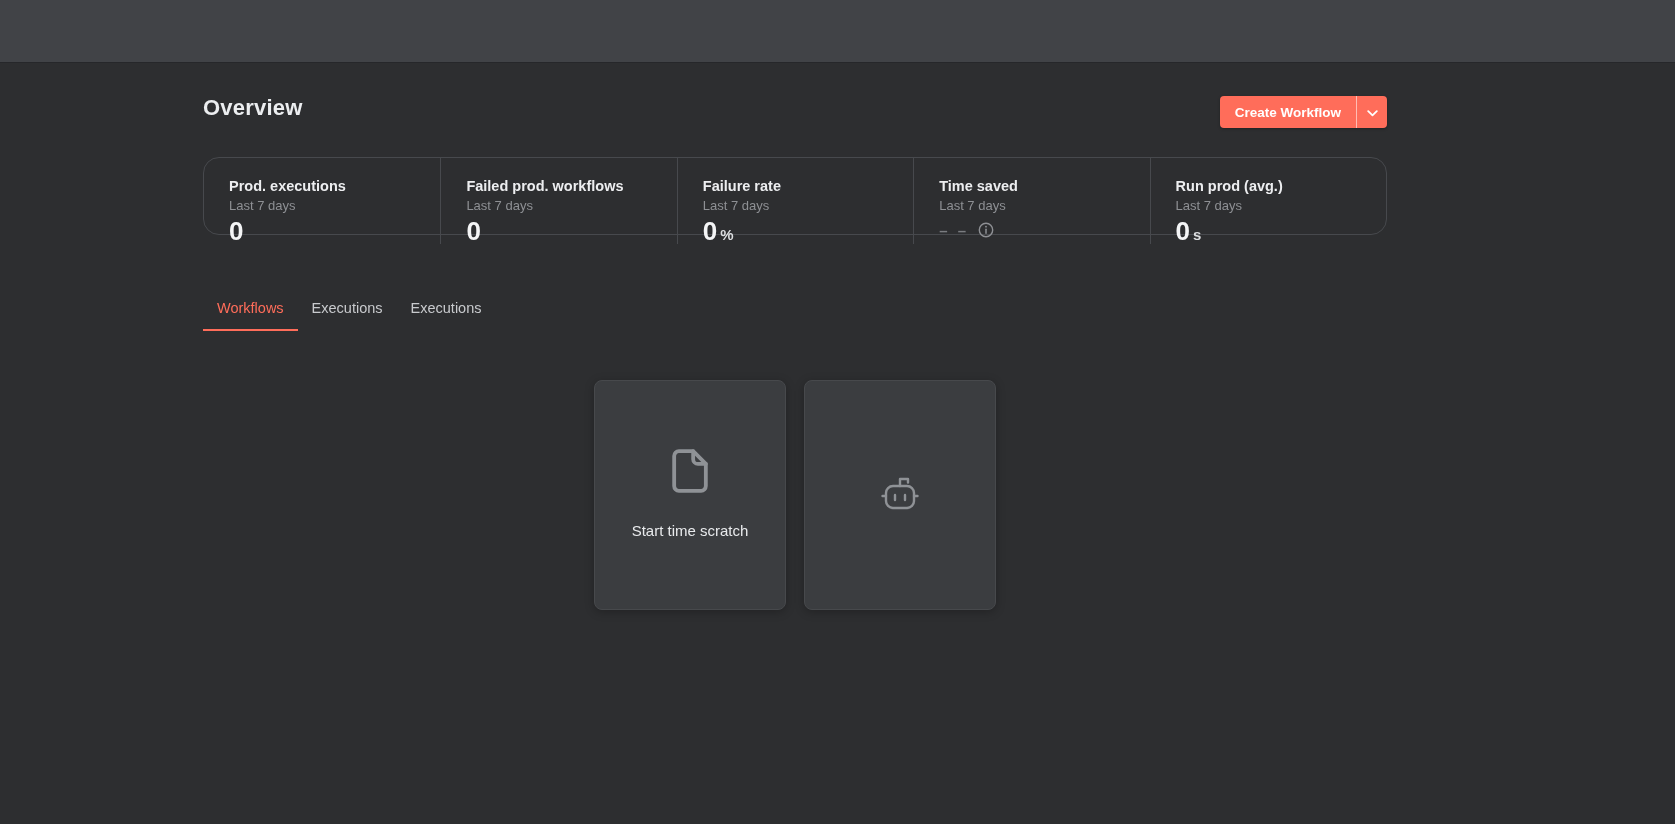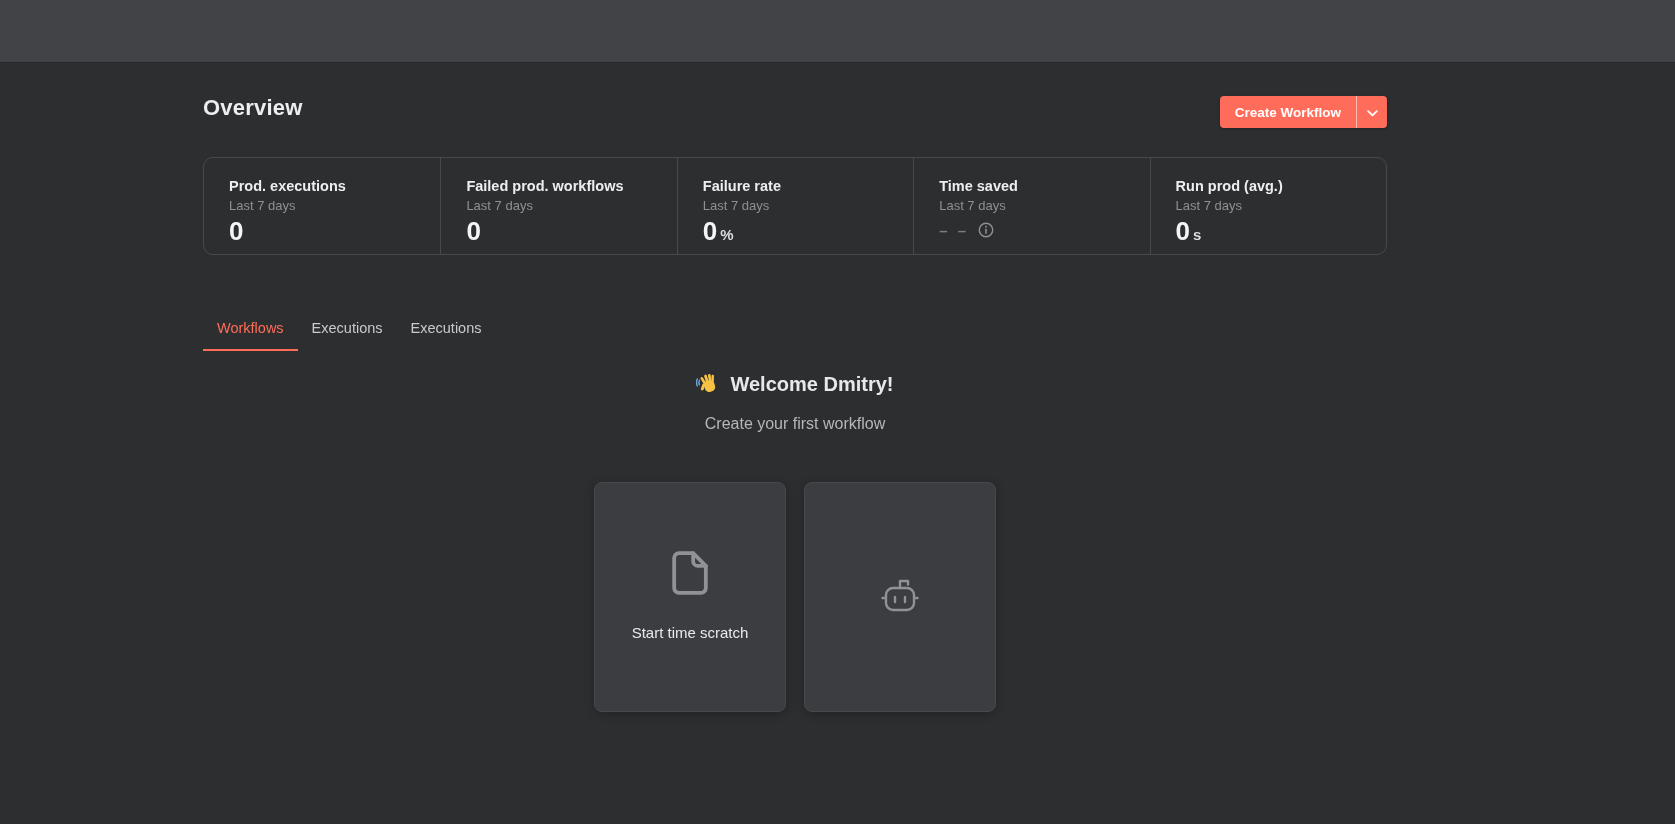--- a/index.html
+++ b/index.html
@@ -53,22 +53,22 @@
     border-left: 1px solid rgba(255,255,255,.55);
     width: 31px; display: flex; align-items: center; justify-content: center;
     cursor: pointer;
   }
   
   .stats {
     margin-top: 29px;
     display: grid;
     grid-template-columns: repeat(5, 1fr);
     border: 1px solid #47494d;
-    border-radius: 10px;
-    height: 98px;
+    border-radius: 16px;
+    height: 78px;
   }
   .stat-cell { padding: 20px 0 0 25px; }
   .stat-cell + .stat-cell { border-left: 1px solid #47494d; }
   .stat-title { font-size: 14.5px; font-weight: 600; color: #edeef0; }
   .stat-period { margin-top: 4px; font-size: 13px; color: #8e9094; }
   .stat-value-row { margin-top: 5px; display: flex; align-items: center; }
   .stat-value { font-size: 26px; font-weight: 700; color: #f4f5f6; line-height: 1; }
   .stat-suffix { font-size: 15px; font-weight: 700; color: #dcdee0; margin-left: 3px; padding-top: 6px; }
   .stat-value.muted { font-size: 15px; font-weight: 600; color: #7a7c80; letter-spacing: 3px; padding-top: 5px; }
   .info-icon { margin-left: 9px; padding-top: 4px; display: inline-flex; cursor: pointer; }
@@ -179,40 +179,20 @@
       </div>
     </div>
   </div>
 
   <div class="tabs">
     <div class="tab active">Workflows</div>
     <div class="tab">Executions</div>
     <div class="tab">Executions</div>
   </div>
 
-  <div class="welcome">
-    <div class="welcome-title">
-      <span style="display:inline-flex;">
-        <svg width="24" height="24" viewBox="0 0 24 24">
-          <path d="M3.4 8.2 Q2.3 10.5 3.4 12.8" stroke="#6ea8d8" stroke-width="1.4" fill="none" stroke-linecap="round"></path>
-          <path d="M1.3 7 Q-0.2 10.5 1.3 14" stroke="#6ea8d8" stroke-width="1.4" fill="none" stroke-linecap="round"></path>
-          <g transform="rotate(-18 13 13)" fill="#f7c244">
-            <rect x="8" y="8.5" width="10.5" height="11.5" rx="4.5"></rect>
-            <rect x="7.6" y="3" width="2.7" height="9" rx="1.35" transform="rotate(-14 9 7.5)"></rect>
-            <rect x="11.1" y="2" width="2.7" height="9.5" rx="1.35"></rect>
-            <rect x="14.4" y="2.6" width="2.7" height="9" rx="1.35" transform="rotate(9 15.7 7)"></rect>
-            <rect x="17.2" y="4.2" width="2.5" height="8" rx="1.25" transform="rotate(20 18.4 8)"></rect>
-            <rect x="5.2" y="9.5" width="2.9" height="7" rx="1.45" transform="rotate(38 6.6 13)"></rect>
-          </g>
-        </svg>
-      </span>
-      <span>Welcome Dmitry!</span>
-    </div>
-    <div class="welcome-sub">Create your first workflow</div>
-  </div>
 
   <div class="cards">
     <div class="card">
       <span>
         <svg width="38" height="46" viewBox="0 0 24 28">
           <path class="icon-stroke" d="M14 1.5 H5 a3 3 0 0 0 -3 3 v19 a3 3 0 0 0 3 3 h14 a3 3 0 0 0 3 -3 V9.5 z"></path>
           <path class="icon-stroke" d="M14 1.5 V6.5 a3 3 0 0 0 3 3 H22"></path>
         </svg>
       </span>
       <div class="card-label">Start time scratch</div>

